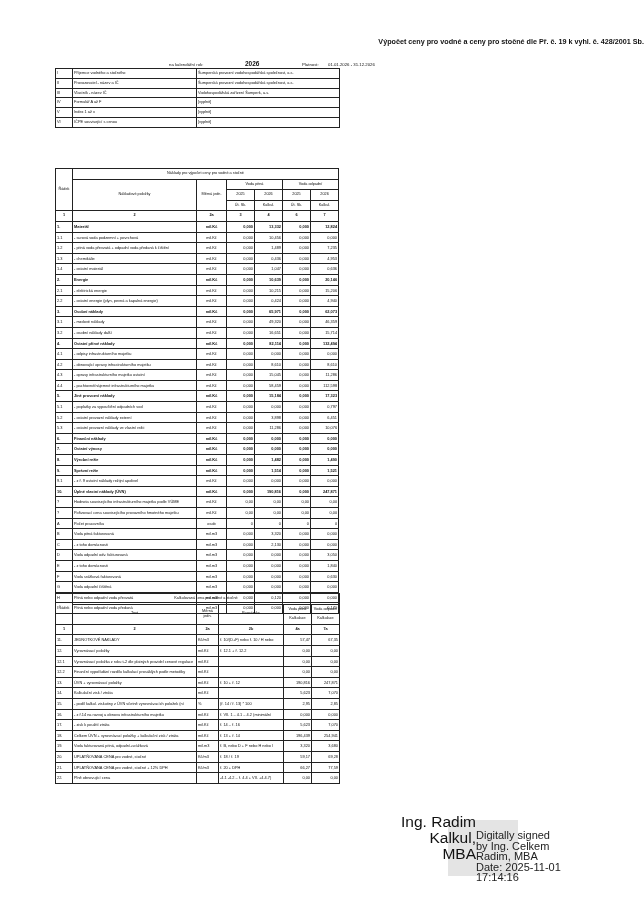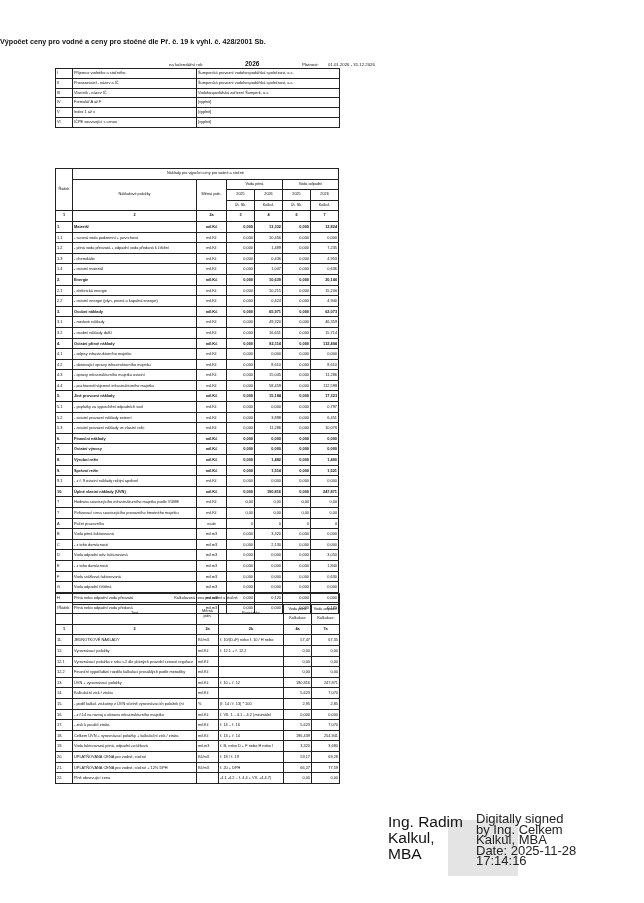--- a/index.html
+++ b/index.html
@@ -1,18 +1,18 @@
 <!DOCTYPE html>
 <html><head>
 <meta charset="utf-8">
 <style>
   html, body { margin:0; padding:0; background:#ffffff; }
   body { width:644px; height:903px; position:relative; overflow:hidden;
          font-family:"Liberation Sans", sans-serif; color:#111; }
-  .title { position:absolute; top:37px; left:0; width:644px; text-align:left;
+  .title { position:absolute; top:37px; left:0; width:644px; text-align:right;
            font-size:7.2px; font-weight:bold; }
   .yearline { position:absolute; top:60px; left:45px; width:290px; height:10px; font-size:4.3px; }
   .yearline .lbl { position:absolute; left:124px; top:2px; }
   .yearline .yr { position:absolute; left:200px; top:0; font-size:6.5px; font-weight:bold; }
   .yearline .plab { position:absolute; left:257px; top:2px; }
   .yearline .pval { position:absolute; left:283px; top:2px; white-space:nowrap; }
 
   table { border-collapse:collapse; position:absolute; table-layout:fixed; }
   td { border:0.8px solid #222; font-size:3.9px; padding:0 1px; height:8px; line-height:8px;
        white-space:nowrap; overflow:hidden; }
@@ -22,24 +22,24 @@
   tr.thick td { border-top:1.4px solid #111; }
   .info { left:55px; top:68px; width:284px; }
   .info td { height:8.8px; line-height:8.8px; font-size:3.9px; }
   .costs { left:55px; top:168px; width:283px; }
   .costs td { height:9.6px; line-height:9.6px; }
   .calc { left:55px; top:593px; width:284px; }
   .calc td { height:9.6px; line-height:9.6px; }
   .hdr td { font-size:3.8px; text-align:center; }
 
   .sig { position:absolute; left:388px; top:814px; width:190px; height:60px; }
-  .sig .name { position:absolute; left:0; top:0; width:88px; text-align:left;
+  .sig .name { position:absolute; left:0; top:0; width:88px; text-align:right;
                font-size:15.5px; line-height:16px; color:#111; }
   .sig .bg { position:absolute; left:60px; top:6px; width:70px; height:56px; background:#d8d8d8; opacity:0.7; }
-  .sig .det { position:absolute; left:88px; top:0; font-size:13px; line-height:10.6px; color:#222; }
+  .sig .det { position:absolute; left:88px; top:16px; font-size:11px; line-height:10.6px; color:#222; }
 </style>
 </head>
 <body>
 
 <div class="title">Výpočet ceny pro vodné a ceny pro stočné dle Př. č. 19 k vyhl. č. 428/2001 Sb.</div>
 
 <div class="yearline">
   <span class="lbl">na kalendářní rok:</span>
   <span class="yr">2026</span>
   <span class="plab">Platnost:</span>
@@ -619,17 +619,17 @@
 <div class="sig">
   <div class="bg"></div>
   <div class="name">
     <div>Ing. Radim</div>
     <div>Kalkul,</div>
     <div>MBA</div>
   </div>
   <div class="det">
     <div>Digitally signed</div>
     <div>by Ing. Celkem</div>
-    <div>Kalkul, MBA</div>
-    <div>Date: 2025-11-28</div>
+    <div>Radim, MBA</div>
+    <div>Date: 2025-11-01</div>
     <div>17:14:16</div>
   </div>
 </div>
 
 </body></html>

